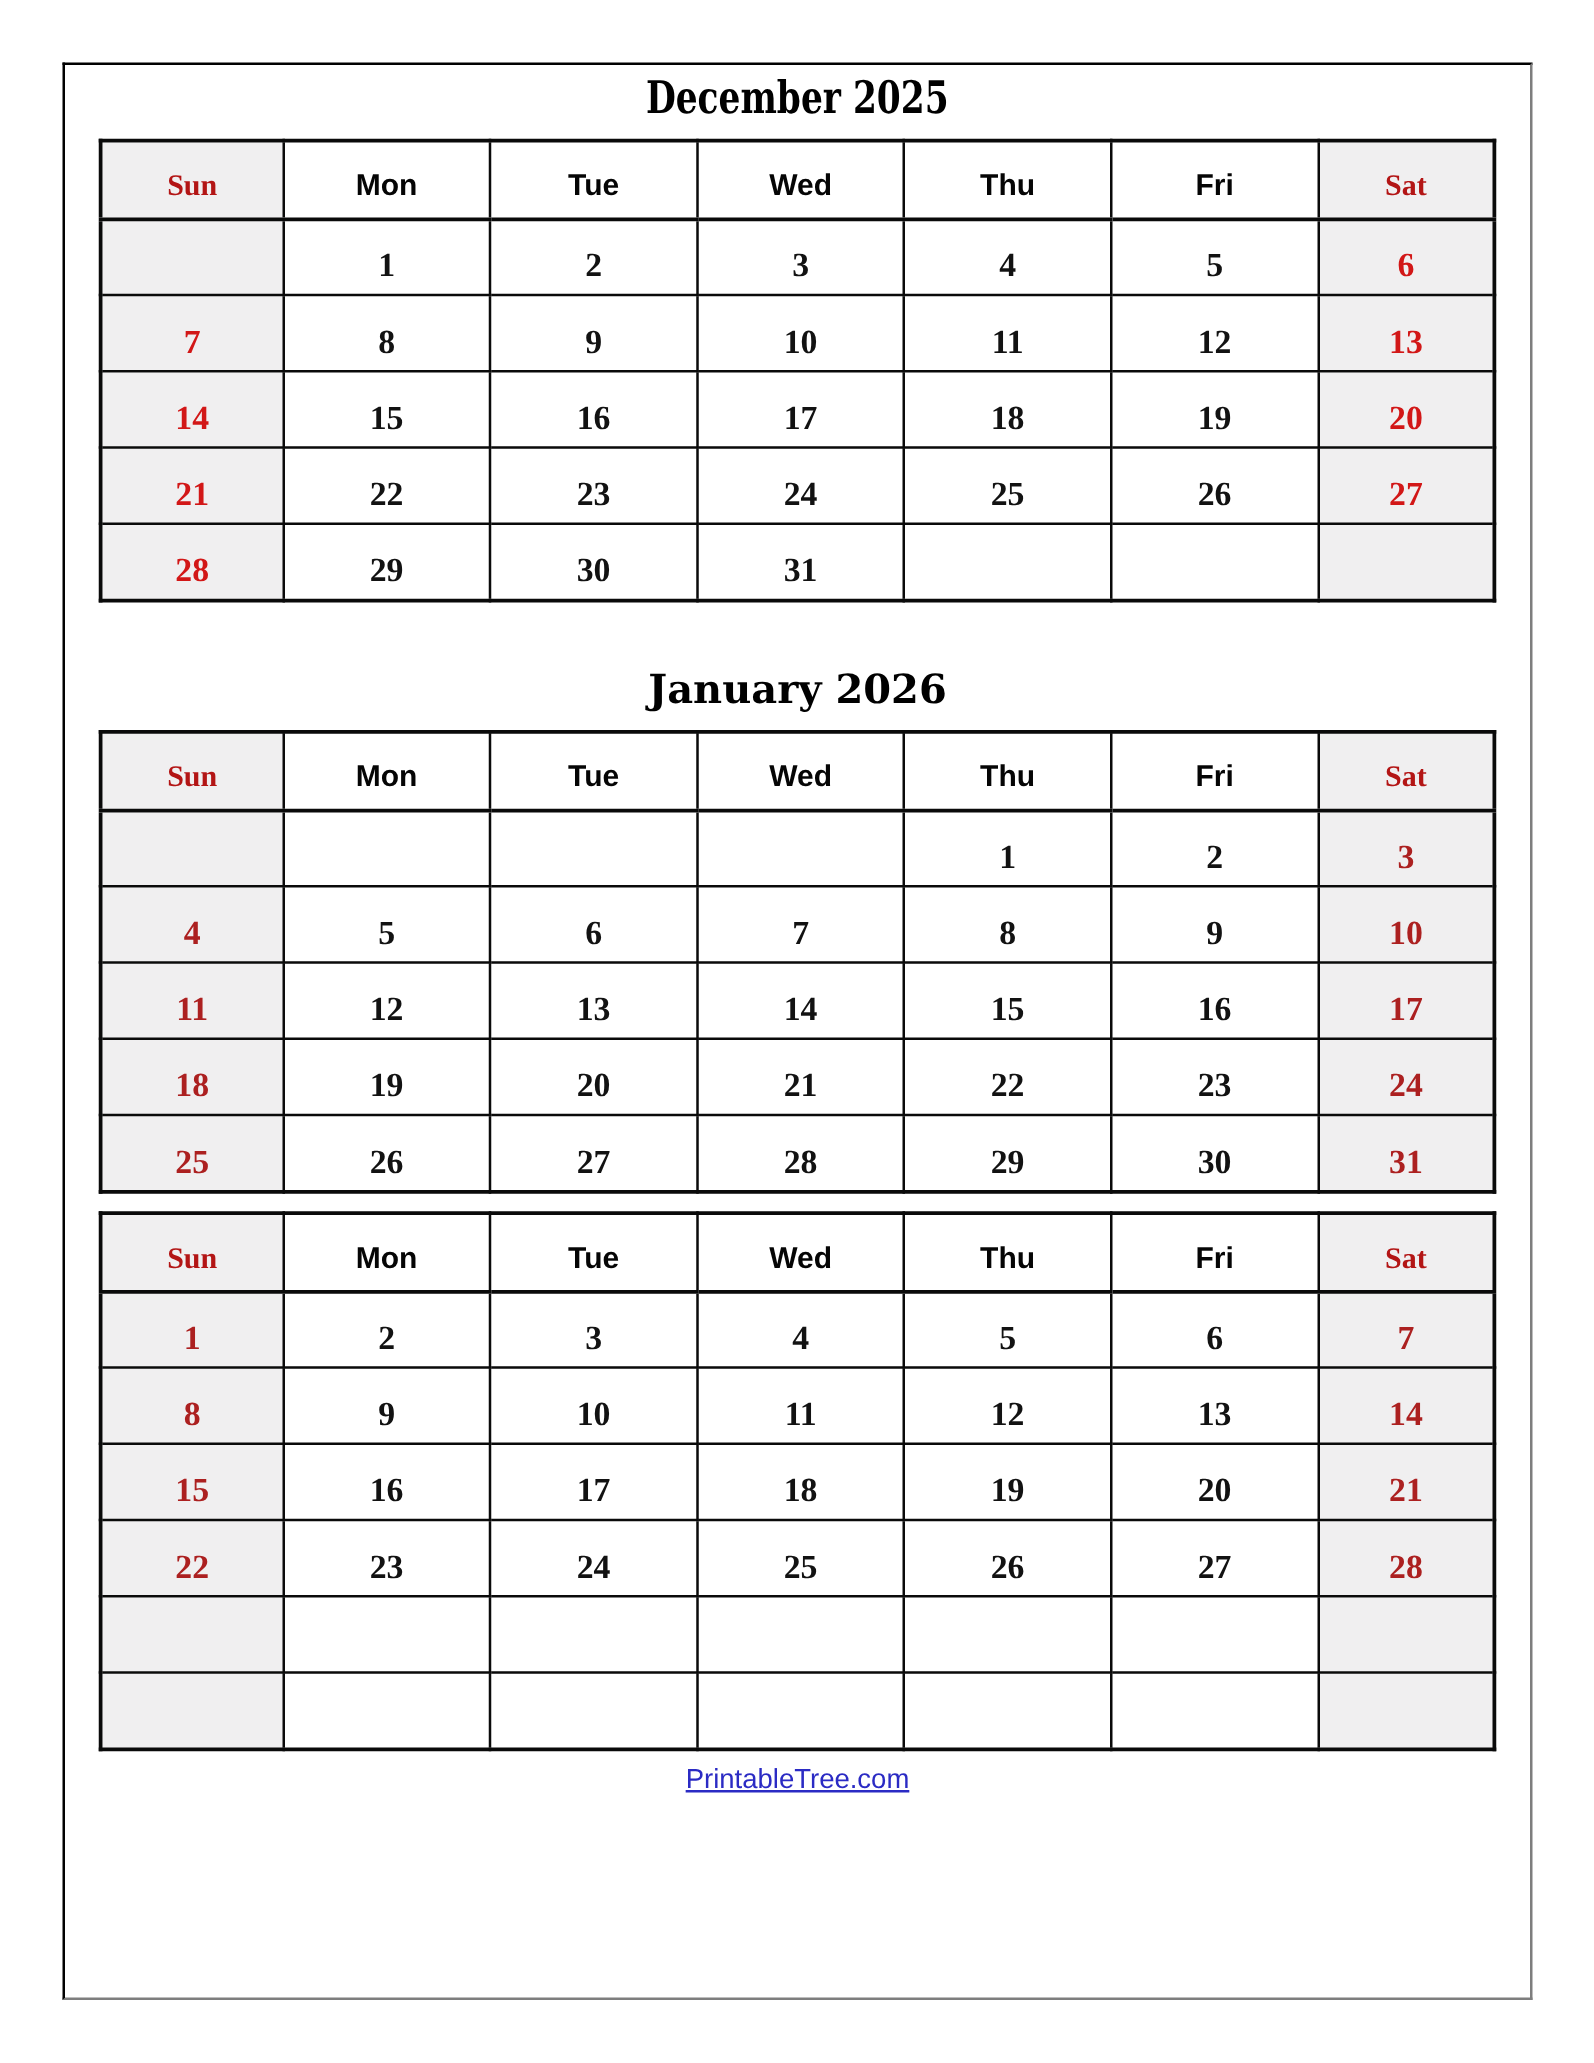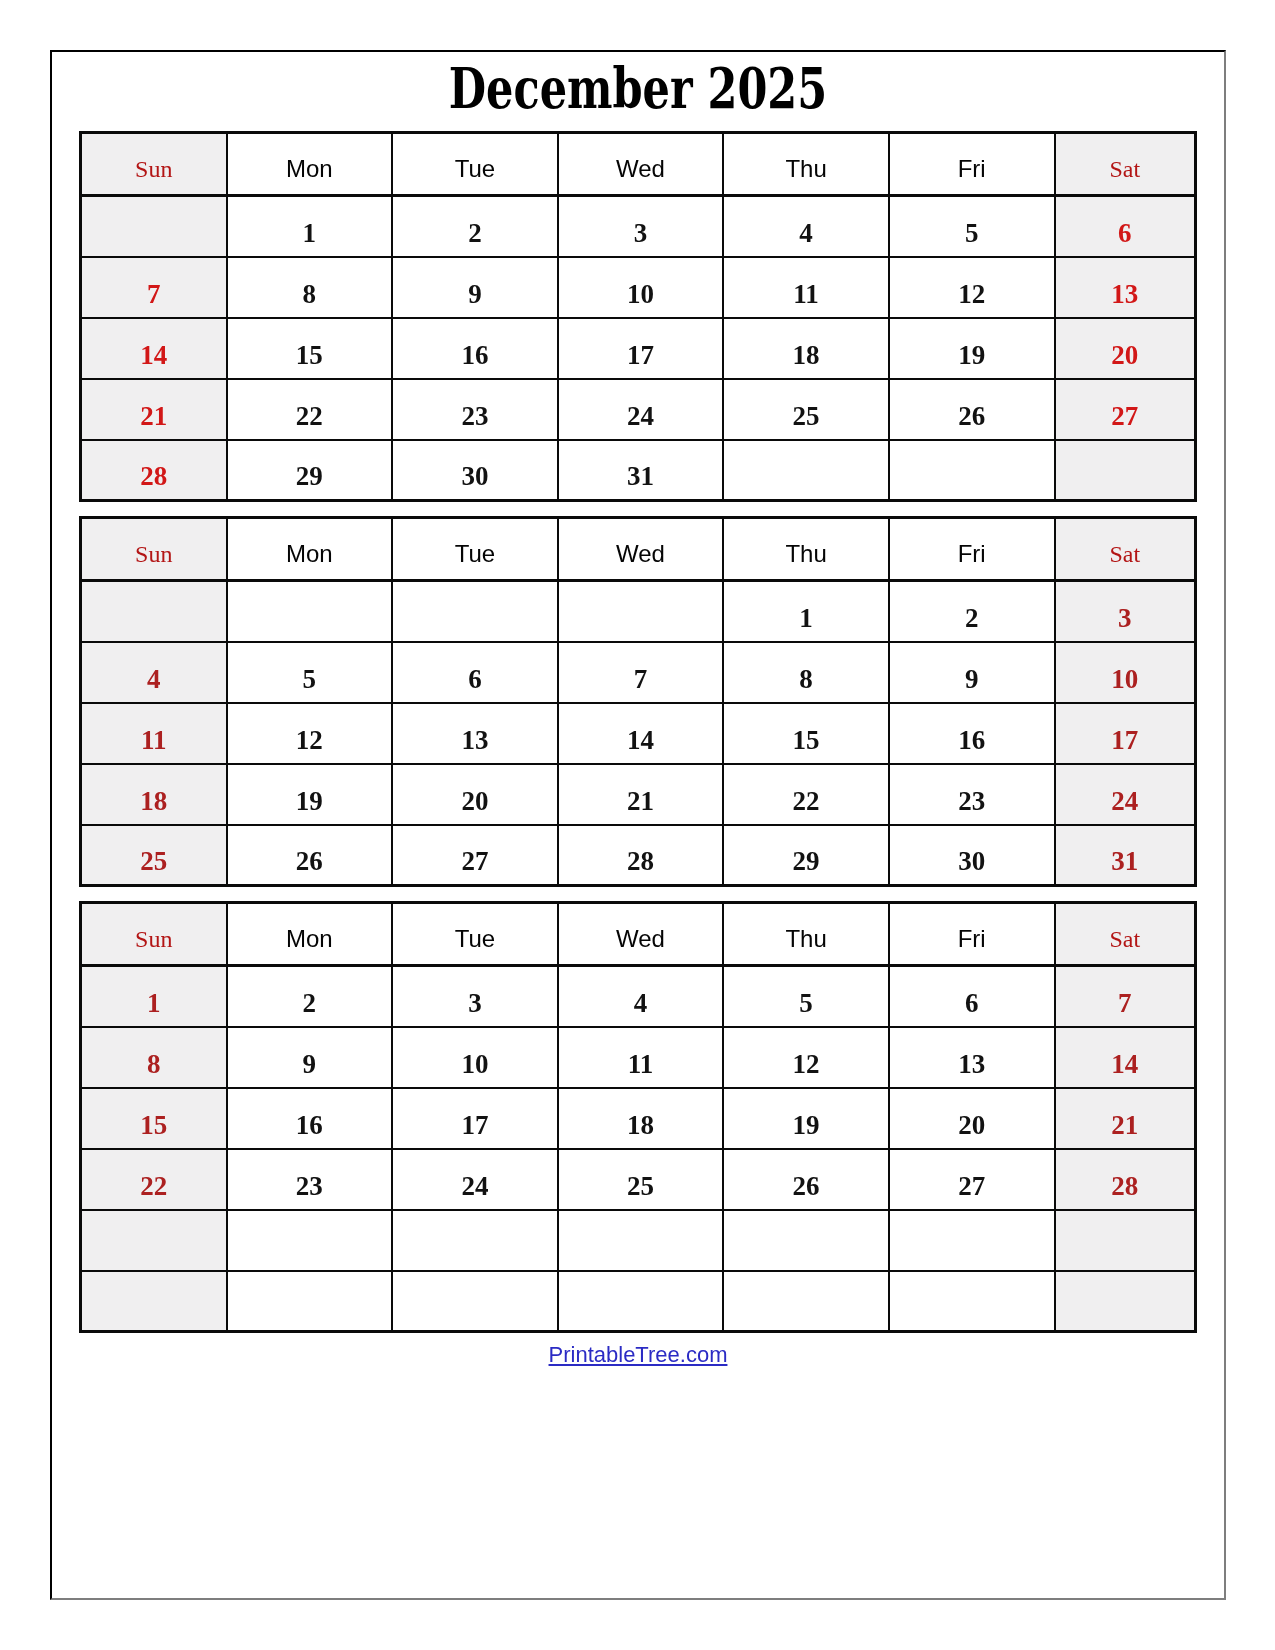--- a/index.html
+++ b/index.html
@@ -21,21 +21,21 @@
     overflow:hidden;
   }
   .content { padding-top:9px; }
 
   .month { text-align:center; }
   .month-title {
     margin:0;
     text-align:center;
     font-family:"DejaVu Serif", serif;
     font-weight:bold;
-    font-size:50px;
+    font-size:32px;
     line-height:1.12;
     color:var(--title-color,#000);
     letter-spacing:0;
   }
   .month + .month .month-title { margin-top:52px; }
   .month-title .title-text { display:inline-block; }
   .month-0 .month-title .title-text { transform:scale(0.86,1.12); }
 
   table.month-table {
     width:1118px;
@@ -51,21 +51,21 @@
     border:2px solid var(--grid-color,#0a0a0a);
     text-align:center;
     vertical-align:bottom;
     box-sizing:border-box;
     overflow:hidden;
   }
   .month-table th {
     height:63px;
     padding:0 14px 11px;
     font-family:"Liberation Sans", sans-serif;
-    font-weight:normal;
+    font-weight:bold;
     font-size:24px;
     color:#050505;
     border-bottom-width:3px;
   }
   .month-table th.weekend {
     font-family:"Liberation Serif", serif;
     color:var(--header-red,#b31515);
     background:var(--weekend-bg,#f0eff0);
   }
   .month-table td {
@@ -162,20 +162,21 @@
                 <td>30</td>
                 <td>31</td>
                 <td></td>
                 <td></td>
                 <td class="weekend"></td>
               </tr>
             </tbody>
           </table>
         </section>
         <section class="month month-1">
+          <h1 class="month-title"><span class="title-text">January 2026</span></h1>
           <table class="month-table">
             <colgroup>
               <col class="c0">
               <col class="c1">
               <col class="c2">
               <col class="c3">
               <col class="c4">
               <col class="c5">
               <col class="c6">
             </colgroup>

